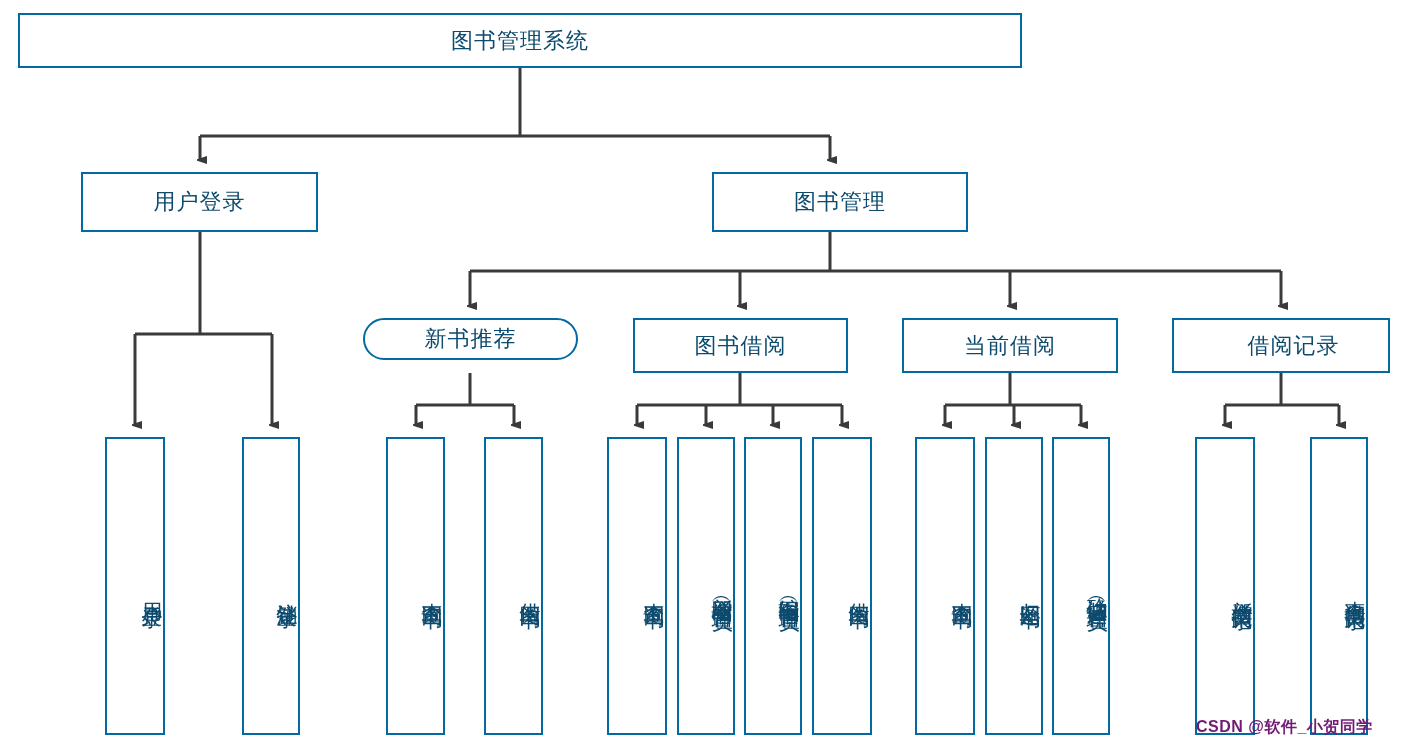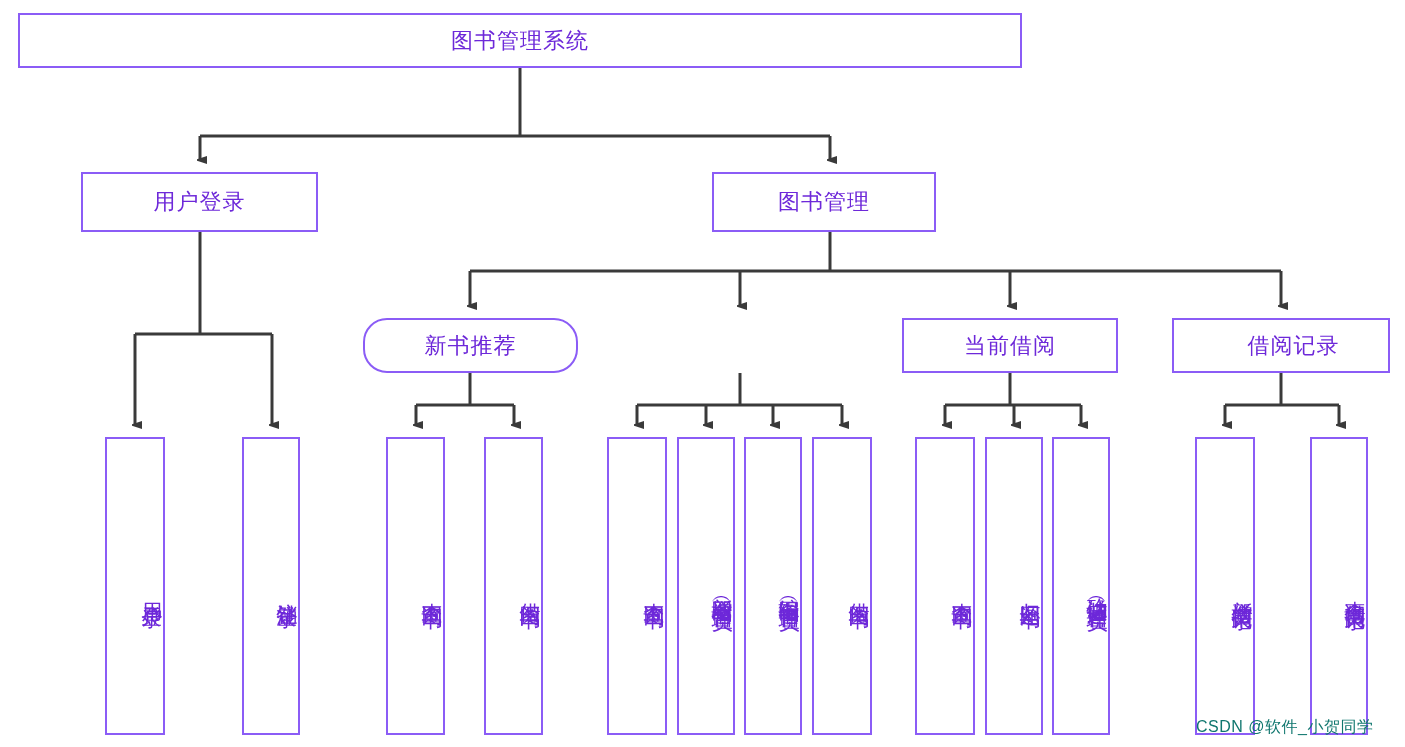--- a/index.html
+++ b/index.html
@@ -22,25 +22,25 @@
     left: 0;
     top: 0;
     width: 1405px;
     height: 747px;
     pointer-events: none;
   }
   .node {
     position: absolute;
     box-sizing: border-box;
     background: #ffffff;
-    border: 2px solid #8b5cf6;
+    border: 2px solid #0369a1;
     display: flex;
     align-items: center;
     justify-content: center;
-    color: #6d28d9;
+    color: #0c4a6e;
   }
   .node.h {
     font-size: 22px;
     letter-spacing: 1px;
   }
   .node.v {
     writing-mode: vertical-rl;
     text-orientation: upright;
     font-size: 21px;
     letter-spacing: 2px;
@@ -50,24 +50,25 @@
     line-height: 1.05;
   }
   .node.v span {
     writing-mode: vertical-rl;
     text-orientation: upright;
     display: block;
   }
   .watermark {
     position: absolute;
     font-size: 16px;
-    color: #0f766e;
+    color: #701a75;
     letter-spacing: 0.5px;
     white-space: nowrap;
     font-family: "Liberation Sans", "DejaVu Sans", sans-serif;
+    font-weight: bold;
   }
 </style>
 </head>
 <body>
 
 <div id="canvas">
 
   <svg class="wires" viewBox="0 0 1405 747" xmlns="http://www.w3.org/2000/svg">
     <defs>
       <marker id="arrow" markerWidth="10" markerHeight="10" refX="4" refY="7" orient="auto" markerUnits="userSpaceOnUse">
@@ -119,26 +120,29 @@
     </g>
   </svg>
 
   <div class="node h" style="left: 18px; top: 13px; width: 1004px; height: 55px;">
     <span>图书管理系统</span>
   </div>
 
   <div class="node h" style="left: 81px; top: 172px; width: 237px; height: 60px;">
     <span>用户登录</span>
   </div>
-  <div class="node h" style="left: 712px; top: 172px; width: 224px; height: 60px;">
+  <div class="node h" style="left: 712px; top: 172px; width: 256px; height: 60px;">
     <span>图书管理</span>
   </div>
 
-  <div class="node h" style="left: 363px; top: 318px; width: 215px; height: 55px; border-radius: 24px;">
+  <div class="node h" style="left: 363px; top: 318px; width: 215px; height: 42px; border-radius: 24px;">
     <span>新书推荐</span>
+  </div>
+  <div class="node h" style="left: 633px; top: 318px; width: 215px; height: 55px;">
+    <span>图书借阅</span>
   </div>
   <div class="node h" style="left: 902px; top: 318px; width: 216px; height: 55px; justify-content: center;">
     <span>当前借阅</span>
   </div>
   <div class="node h" style="left: 1172px; top: 318px; width: 218px; height: 55px; padding-left: 25px;">
     <span>借阅记录</span>
   </div>
 
   <div class="node v" style="left: 105px; top: 437px; width: 60px; height: 298px;">
     <span>用户登录</span>

